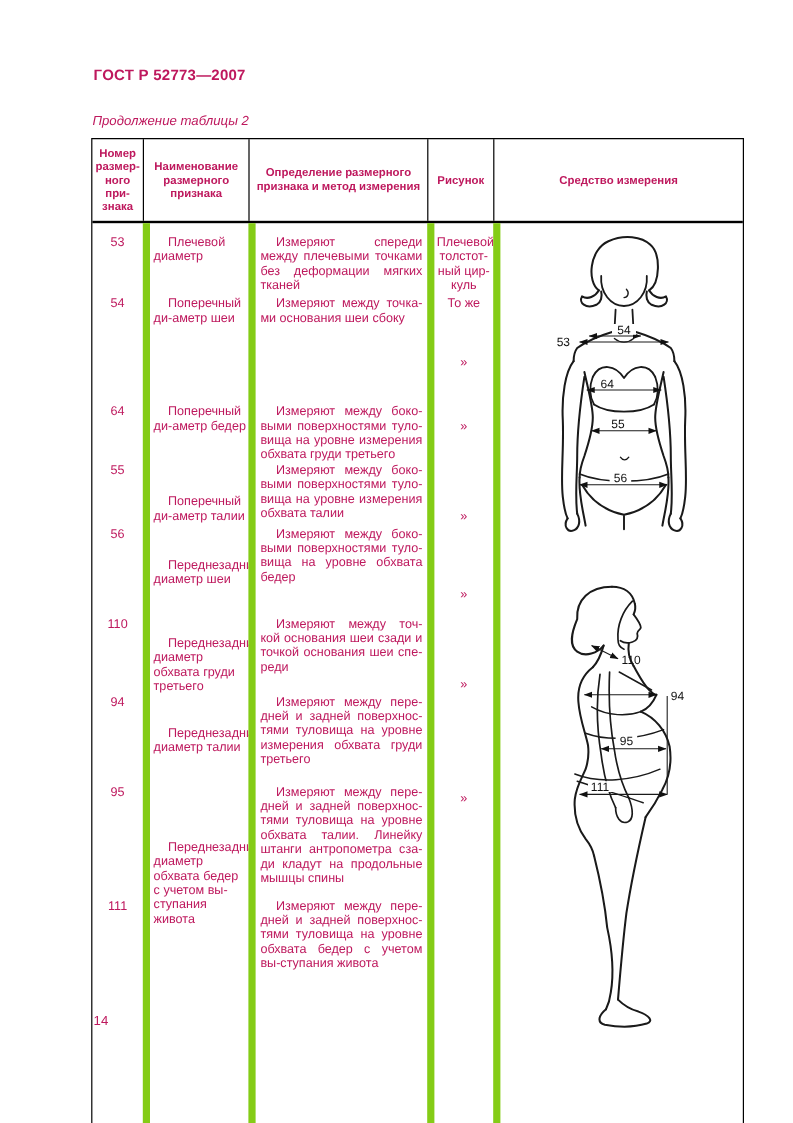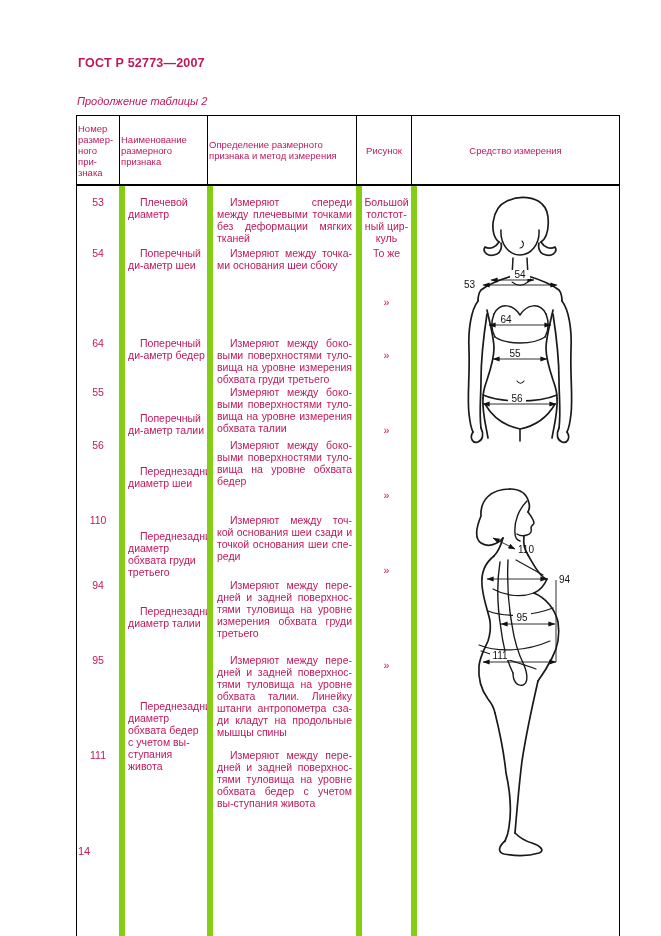--- a/index.html
+++ b/index.html
@@ -5,21 +5,21 @@
   html,body{margin:0;padding:0;background:#888;}
   .page{position:relative;width:661px;height:936px;background:#fff;margin:0 auto;
         font-family:"Liberation Sans",sans-serif;color:#be185d;overflow:hidden;}
   .doc-num{position:absolute;left:78px;top:56px;font-weight:bold;font-size:12.5px;letter-spacing:.2px;}
   .caption{position:absolute;left:77px;top:95px;font-style:italic;font-size:11px;}
   .pagenum{position:absolute;left:78px;top:845px;font-size:11px;}
   .gtable{position:absolute;left:76px;top:115px;width:542px;border:1px solid #000;border-bottom-width:2px;box-sizing:content-box;}
   .thead,.tbody{display:grid;grid-template-columns:42px 88px 149px 55px 1fr;}
   .thead{height:68px;border-bottom:2px solid #000;}
   .th{border-left:1px solid #000;display:flex;align-items:center;justify-content:center;
-      text-align:left;font-size:9.5px;line-height:11px;padding:2px 1px;box-sizing:border-box;}
+      text-align:center;font-size:9.5px;line-height:11px;padding:2px 1px;box-sizing:border-box;font-weight:bold;}
   .th:first-child{border-left:none;}
   .tbody{height:872px;}
   .col{border-left:6px solid #84cc16;padding-top:10px;box-sizing:border-box;overflow:hidden;}
   .col:first-child{border-left:none;}
   .entry{font-size:10.5px;line-height:12px;overflow:hidden;}
   .h0{height:51px}.h1{height:90px}.h2{height:49px}.h3{height:53px}.h4{height:75px}
   .h5{height:65px}.h6{height:75px}.h7{height:95px}.h8{height:109px}
   .nums .entry{text-align:center;}
   .names .entry{padding:0 2px 0 3px;text-indent:12px;}
   .defs .entry{padding:0 4px;text-indent:13px;text-align:justify;}
@@ -73,21 +73,21 @@
         <div class="entry h1">Измеряют между точка-ми основания шеи сбоку</div>
         <div class="entry h2">Измеряют между боко-выми поверхностями туло-вища на уровне измерения обхвата груди третьего</div>
         <div class="entry h3">Измеряют между боко-выми поверхностями туло-вища на уровне измерения обхвата талии</div>
         <div class="entry h4">Измеряют между боко-выми поверхностями туло-вища на уровне обхвата бедер</div>
         <div class="entry h5">Измеряют между точ-кой основания шеи сзади и точкой основания шеи спе-реди</div>
         <div class="entry h6">Измеряют между пере-дней и задней поверхнос-тями туловища на уровне измерения обхвата груди третьего</div>
         <div class="entry h7">Измеряют между пере-дней и задней поверхнос-тями туловища на уровне обхвата талии. Линейку штанги антропометра сза-ди кладут на продольные мышцы спины</div>
         <div class="entry h8">Измеряют между пере-дней и задней поверхнос-тями туловища на уровне обхвата бедер с учетом вы-ступания живота</div>
       </div>
       <div class="col tools">
-        <div class="entry h0">Большой толстот-ный цир-куль</div>
+        <div class="entry h0">Плечевой толстот-ный цир-куль</div>
         <div class="entry h2">То же</div>
         <div class="entry h3">»</div>
         <div class="entry h4">»</div>
         <div class="entry h5">»</div>
         <div class="entry h6">»</div>
         <div class="entry h7">»</div>
         <div class="entry h8">»</div>
       </div>
 
       <div class="col figcol">

